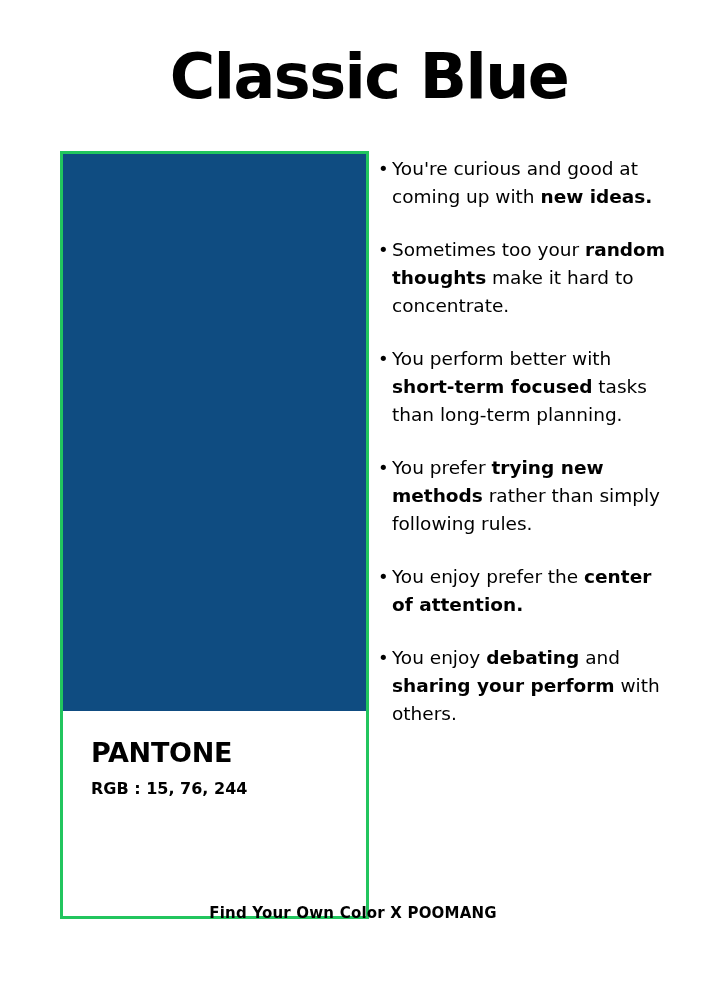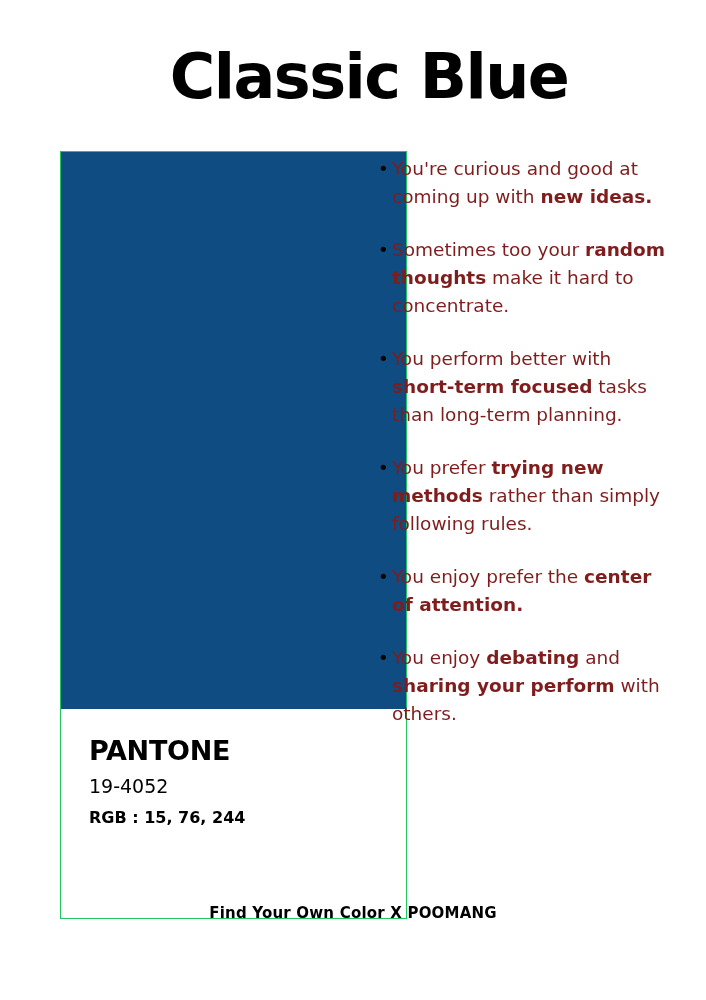--- a/index.html
+++ b/index.html
@@ -27,23 +27,23 @@
     font-size: 62px;
     line-height: 1.05;
     letter-spacing: -1.5px;
     color: #000000;
   }
   
   .swatch-card {
     position: absolute;
     left: 60px;
     top: 151px;
-    width: 347px;
+    width: 309px;
     height: 768px;
-    border: 1px solid #22c55e;
+    border: 3px solid #22c55e;
     background: #ffffff;
   }
   .swatch-color {
     width: 100%;
     height: 557px;
     background: #0F4C81;
   }
   .swatch-info {
     padding: 28px 0 0 28px;
   }
@@ -92,21 +92,21 @@
     width: 14px;
     flex: 0 0 14px;
     font-size: 18px;
     line-height: 28px;
     color: #000000;
   }
   .trait-text {
     flex: 1 1 auto;
     font-size: 18.5px;
     line-height: 28px;
-    color: #7f1d1d;
+    color: #000000;
   }
   .trait-text b { font-weight: bold; }
   
   .footer {
     position: absolute;
     left: 0;
     top: 904px;
     width: 706px;
     text-align: center;
     font-family: "DejaVu Sans", sans-serif;
@@ -120,21 +120,20 @@
 <body>
 
 <div class="page">
 
   <h1 class="title">Classic Blue</h1>
 
   <div class="swatch-card">
     <div class="swatch-color"></div>
     <div class="swatch-info">
       <div class="pantone-word">PANTONE</div>
-      <div class="pantone-code">19-4052</div>
       <div class="rgb-line">RGB : 15, 76, 244</div>
     </div>
   </div>
 
   <div class="traits" id="traits-list">
       <div class="trait">
         <span class="trait-bullet">•</span>
         <span class="trait-text"><span>You're curious and good at coming up with </span><b>new ideas.</b></span>
       </div>
       <div class="trait">

